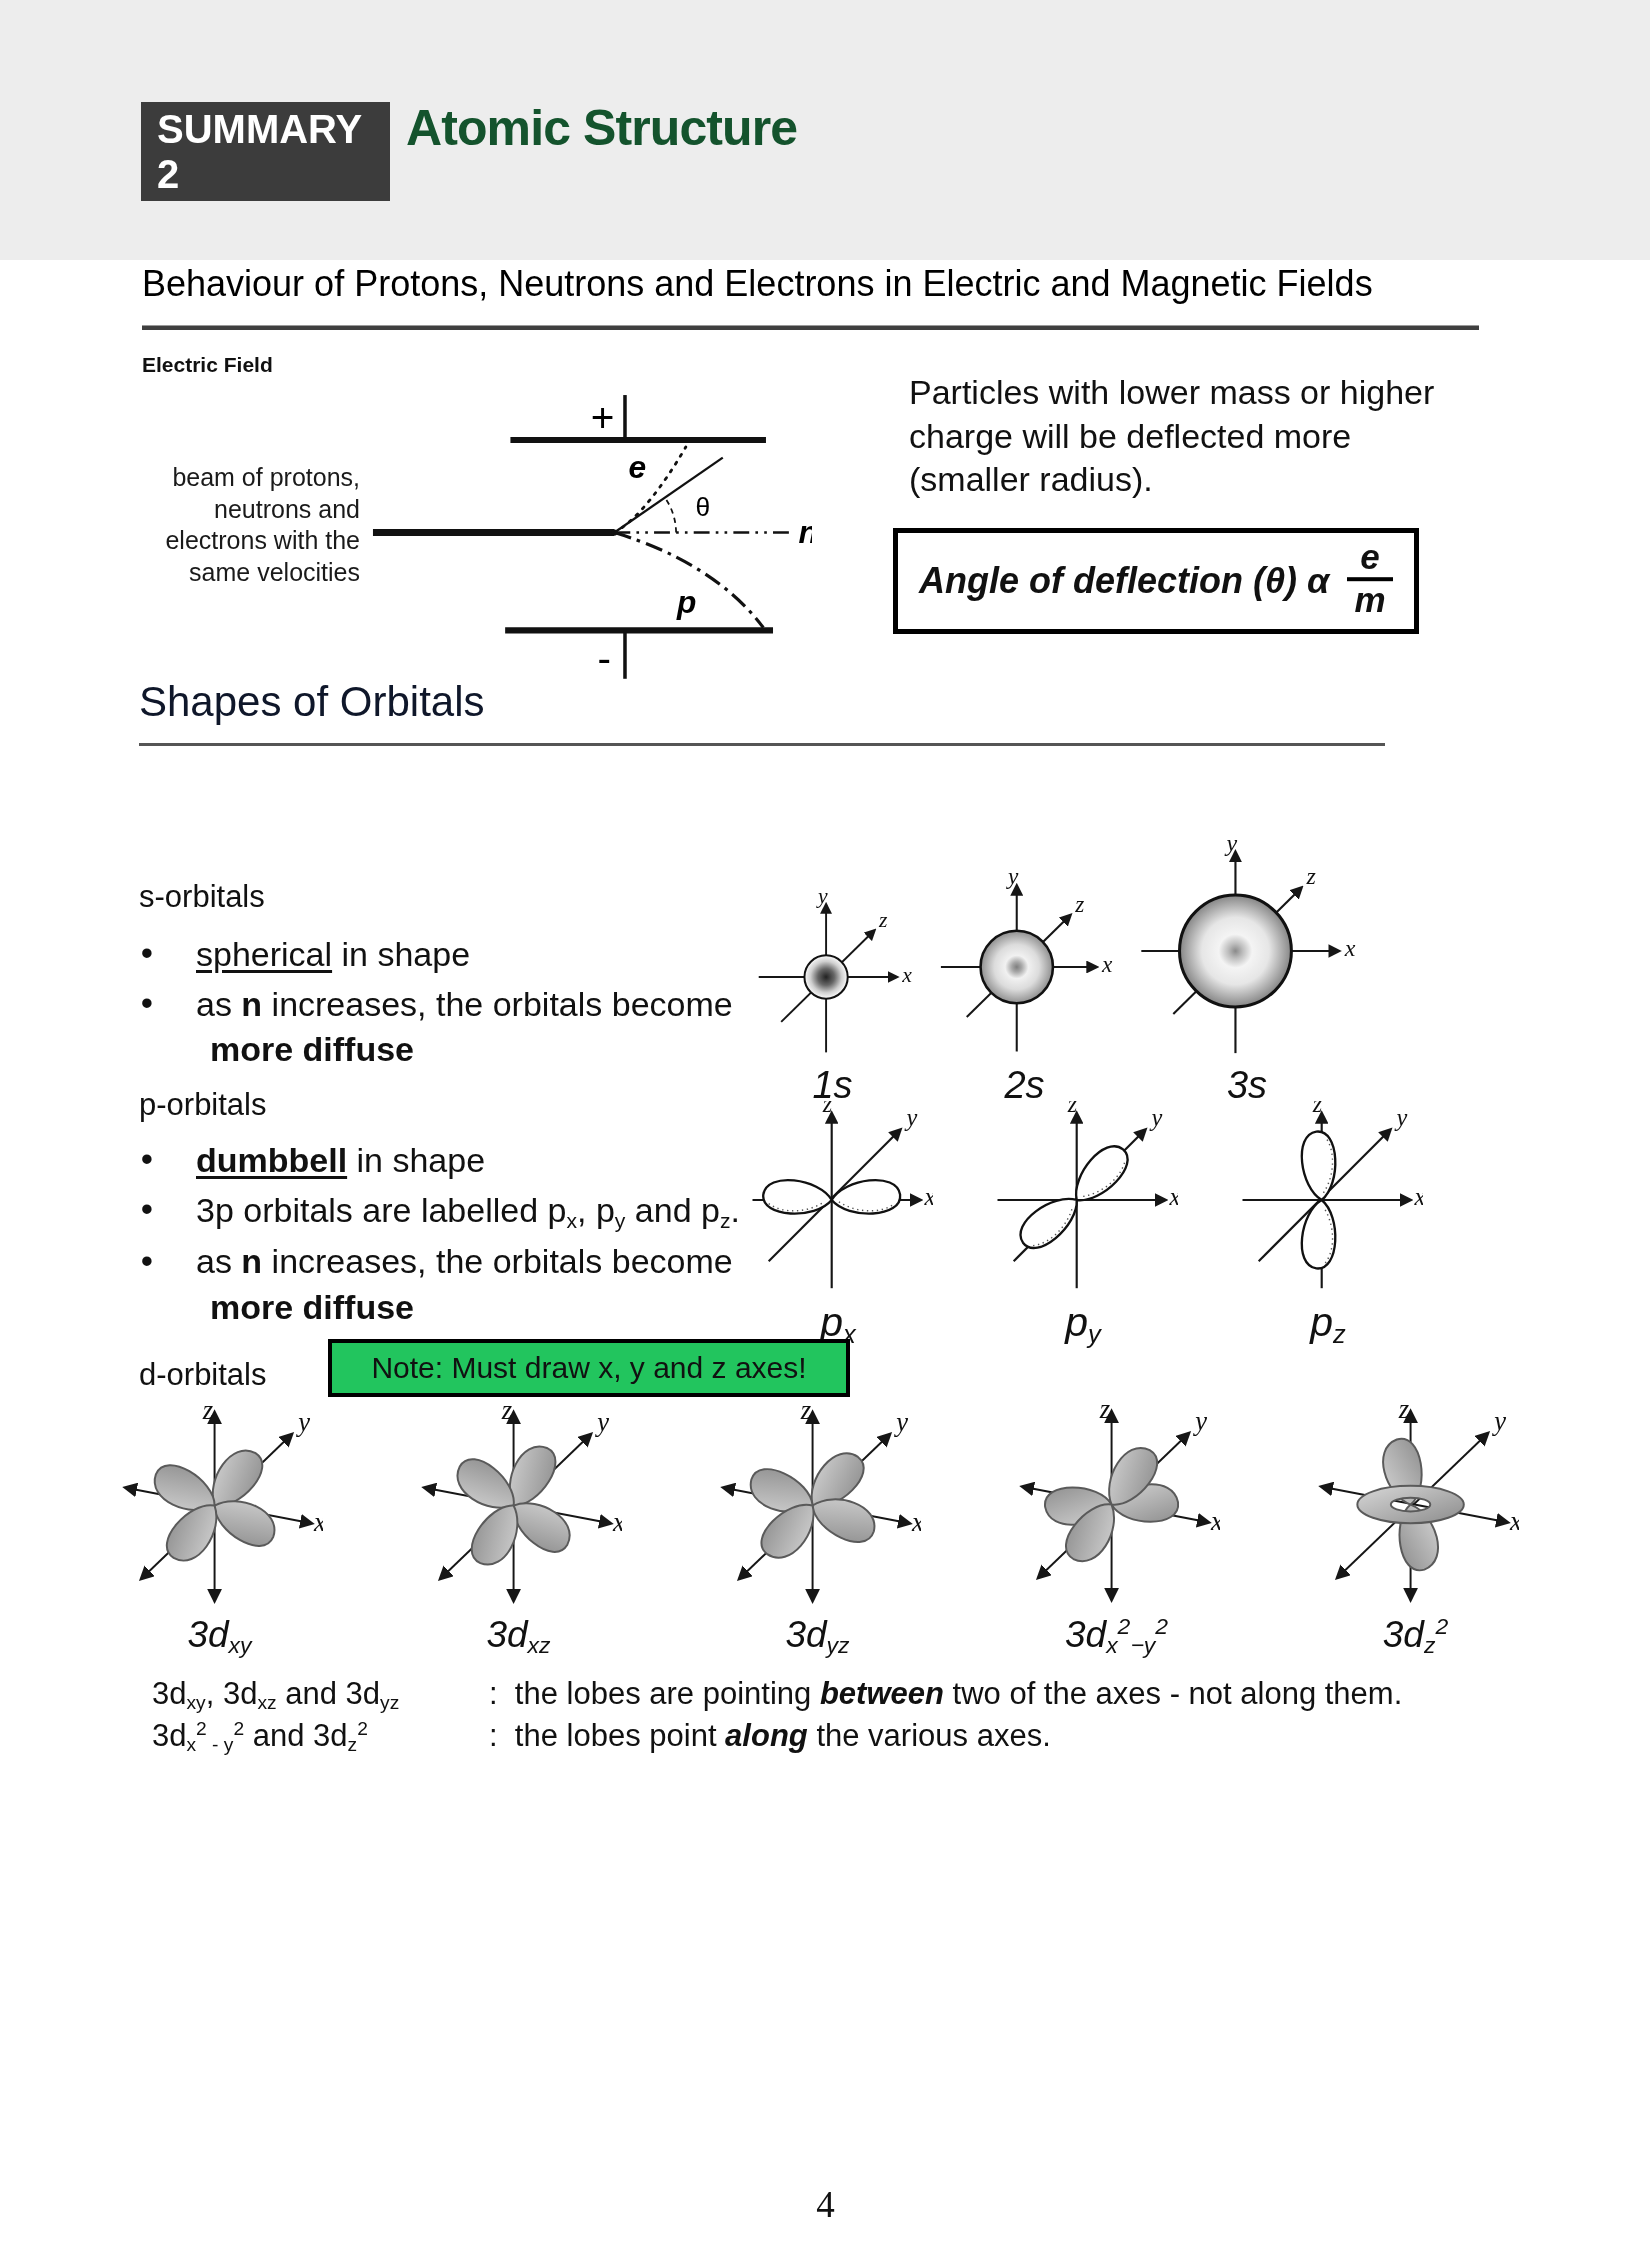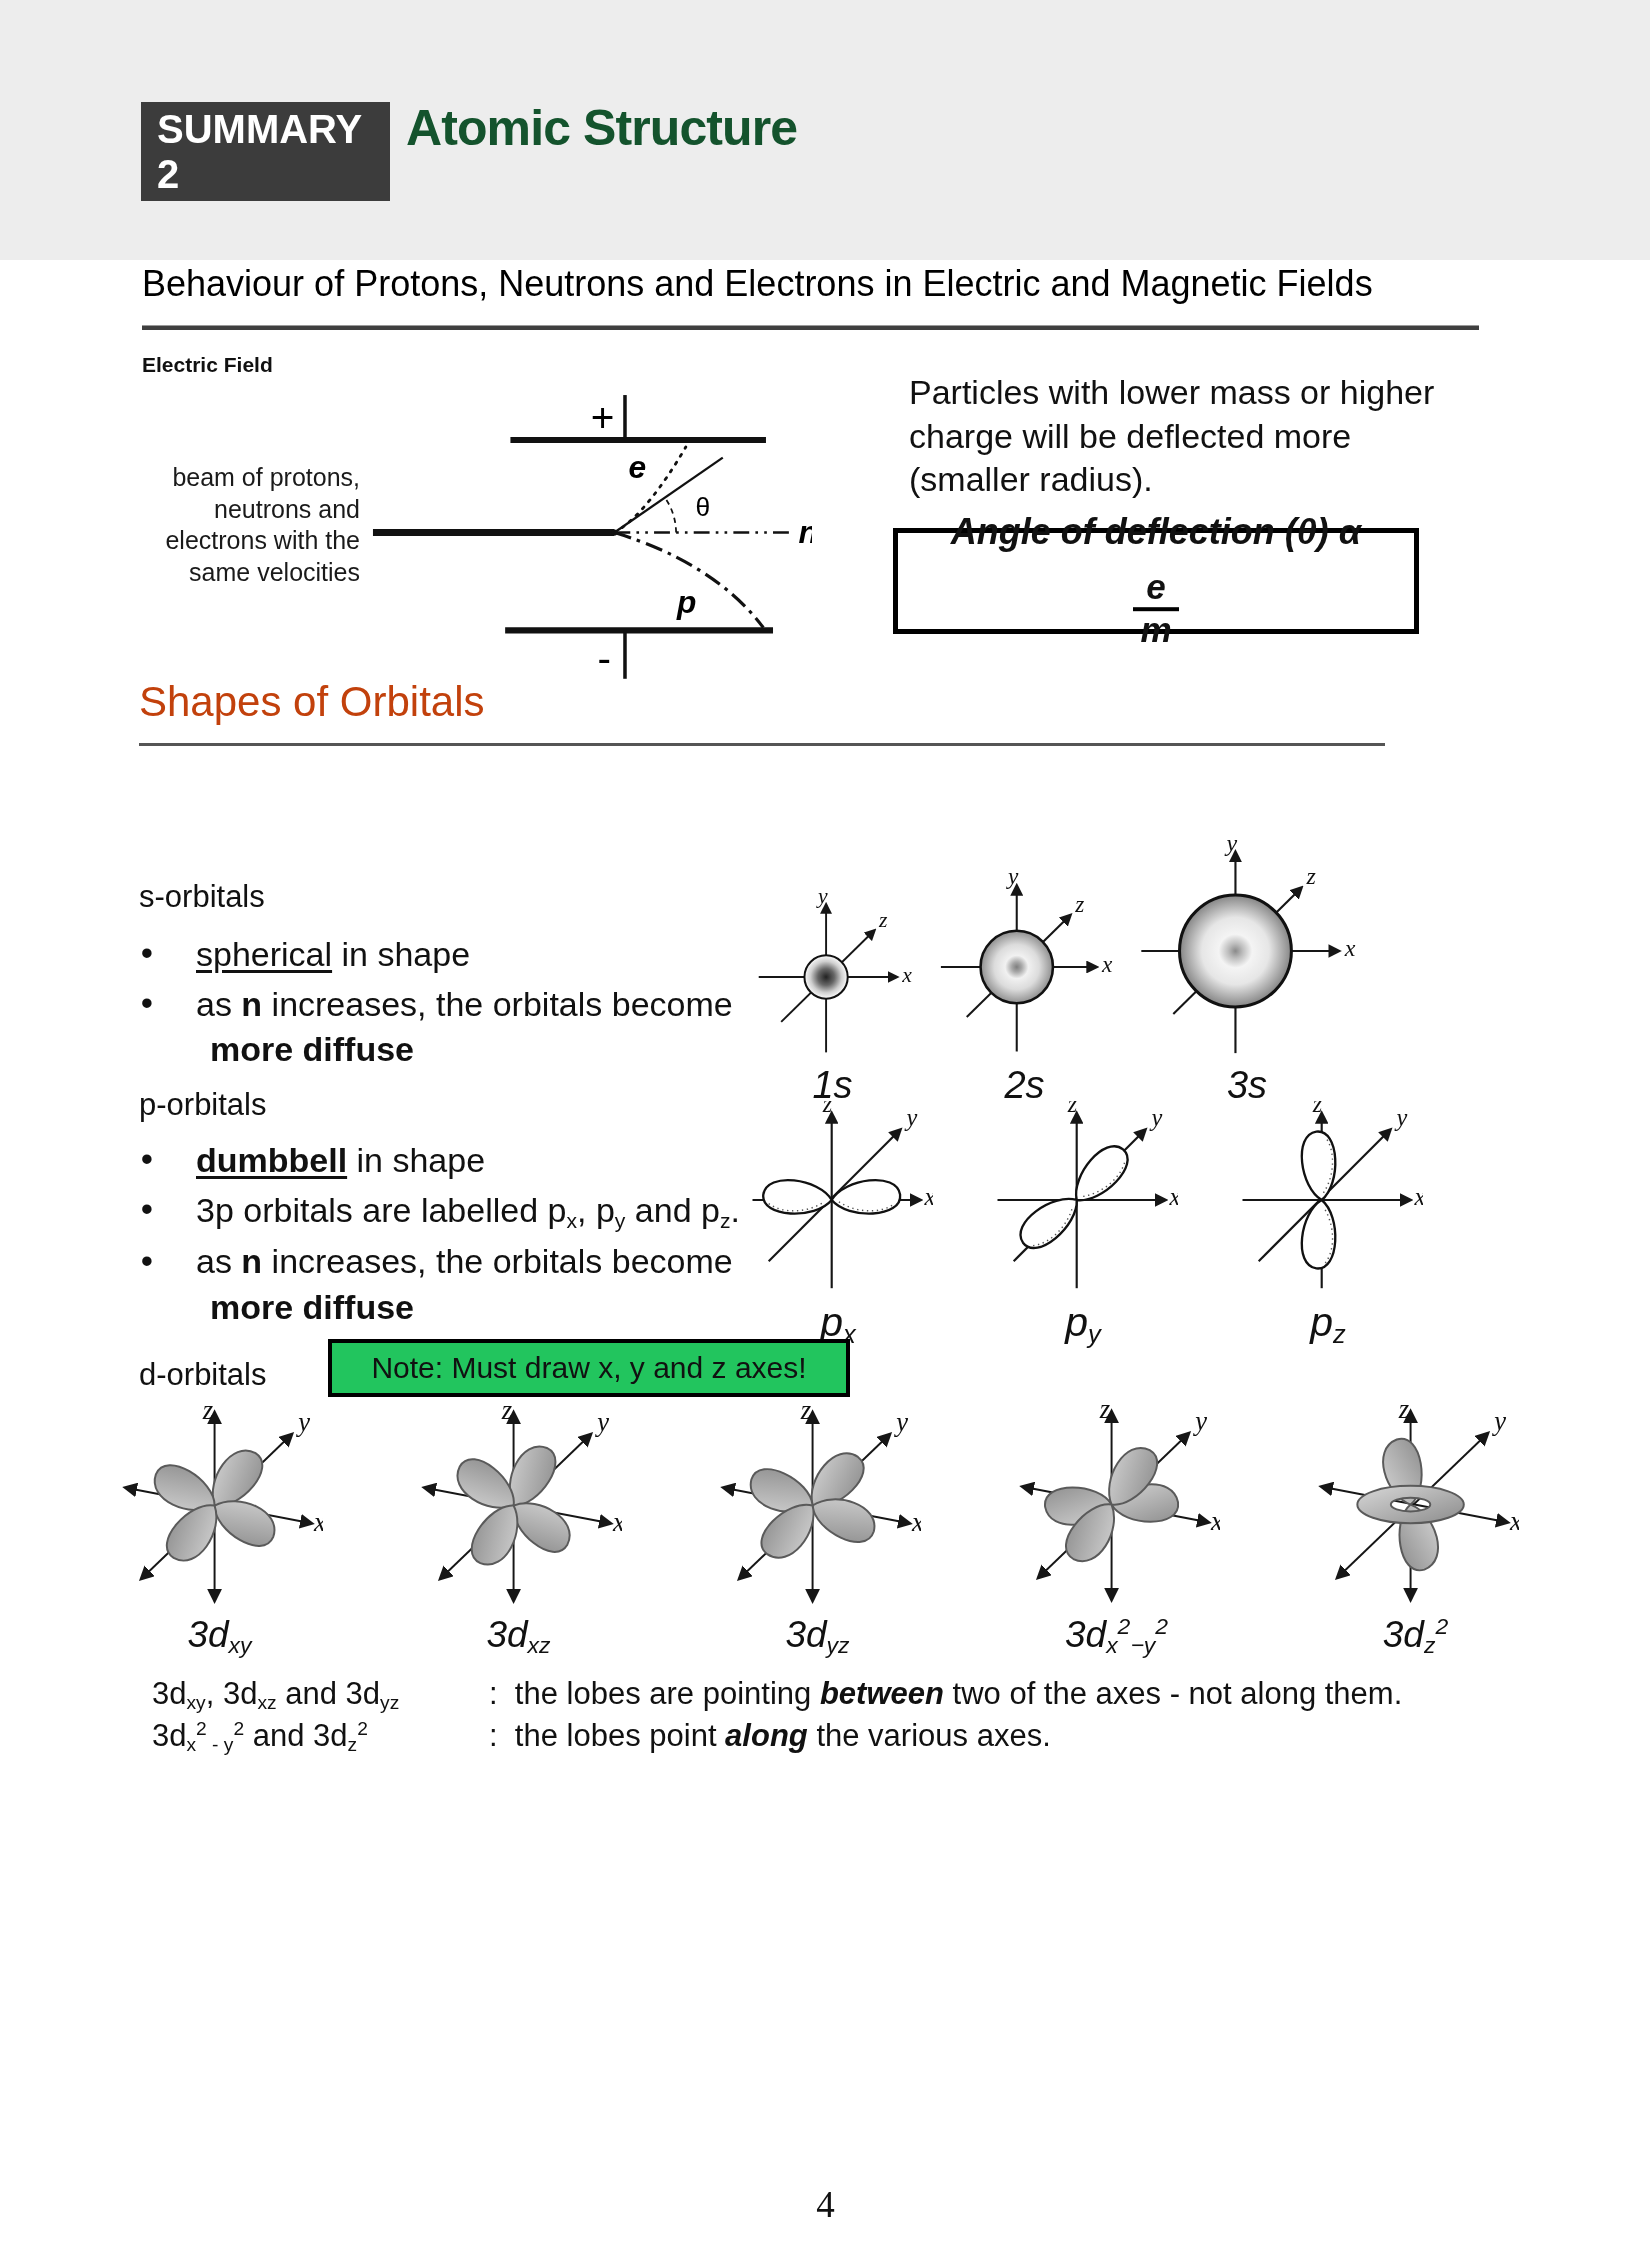--- a/index.html
+++ b/index.html
@@ -11,26 +11,26 @@
          color:#fff;font-weight:700;font-size:40px;padding:5.3px 0 0 16px;box-sizing:border-box;}
   .title{left:406px;top:99px;font-size:50px;font-weight:700;color:#14532d;letter-spacing:-0.9px;}
   .h1{left:142px;top:263px;font-size:36px;color:#000;}
   .rule1{left:142px;top:325px;width:1337px;height:4.4px;background:#3f3f3f;border-top:0.9px solid #999;}
   .efh{left:142px;top:353px;font-size:21px;font-weight:700;}
   .beamcap{left:132px;top:462px;width:228px;font-size:25px;line-height:1.26;
            text-align:right;white-space:pre-line;color:#1a1a1a;}
   .efsvg{left:371px;top:388px;}
   .particles{left:909px;top:371px;font-size:34px;line-height:1.28;white-space:pre-line;}
   .fbox{left:893px;top:528px;width:526px;height:106px;border:5.3px solid #000;box-sizing:border-box;
-        display:flex;align-items:center;justify-content:center;gap:17.6px;background:#fff;flex-direction:column;}
+        display:flex;align-items:center;justify-content:center;gap:17.6px;background:#fff;}
   .ftext{font-size:36px;font-weight:700;font-style:italic;}
   .frac{display:inline-flex;flex-direction:column;align-items:center;font-size:35px;
         font-weight:700;font-style:italic;line-height:1.05;transform:translateY(-1.8px);}
   .frac .bar{width:46px;height:4.4px;background:#000;margin:0.9px 0;}
-  .h2{left:139px;top:678px;font-size:42px;color:#c2410c;}
+  .h2{left:139px;top:678px;font-size:42px;color:#0f172a;}
   .rule2{left:139px;top:743px;width:1246px;height:2.6px;background:#555;}
   .intro{left:139px;top:773px;width:1341px;font-size:34px;line-height:1.35;}
   .subh{font-size:31px;font-weight:400;}
   .sh-s{left:139px;top:879px;}
   .sh-p{left:139px;top:1087px;}
   .sh-d{left:139px;top:1357px;}
   ul.bullets{left:132px;margin:0;padding:0;list-style:none;font-size:34px;line-height:1.34;}
   ul.bullets li{position:relative;padding-left:64px;margin-bottom:4.4px;}
   ul.bullets li::before{content:"\2022";position:absolute;left:8.8px;top:-1.8px;font-size:35px;}
   .sbul{top:932px;width:618px;}

